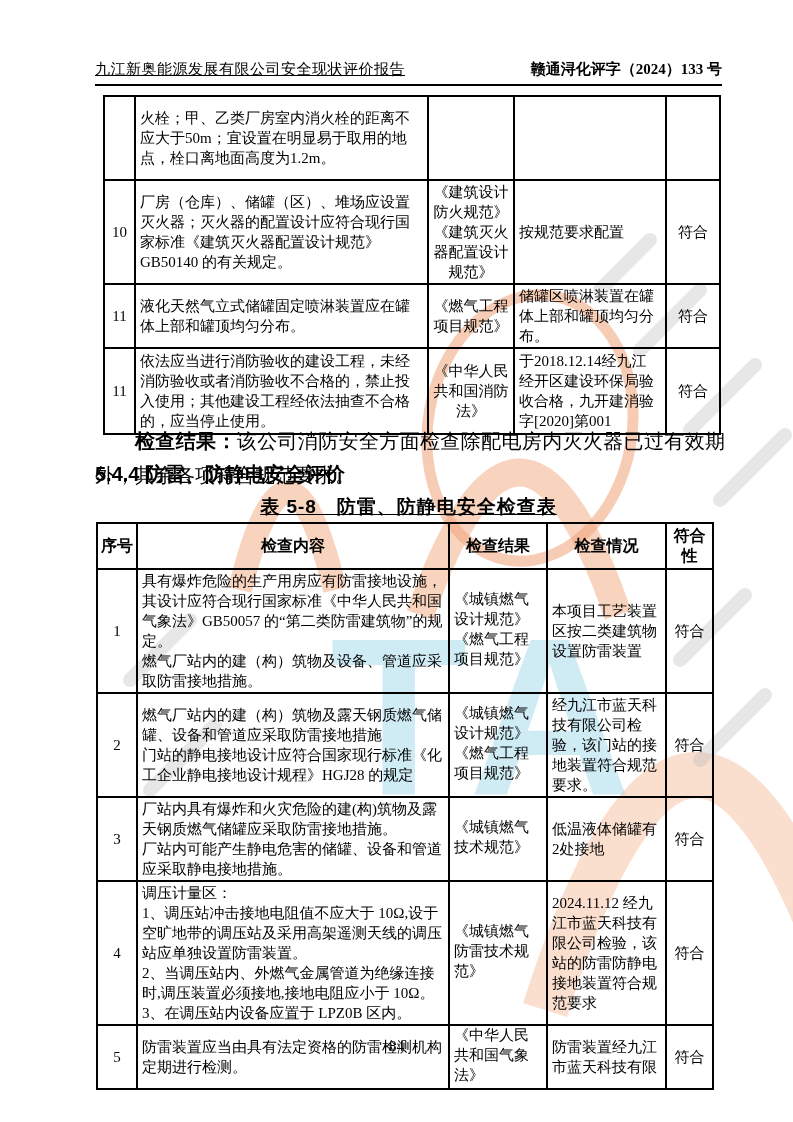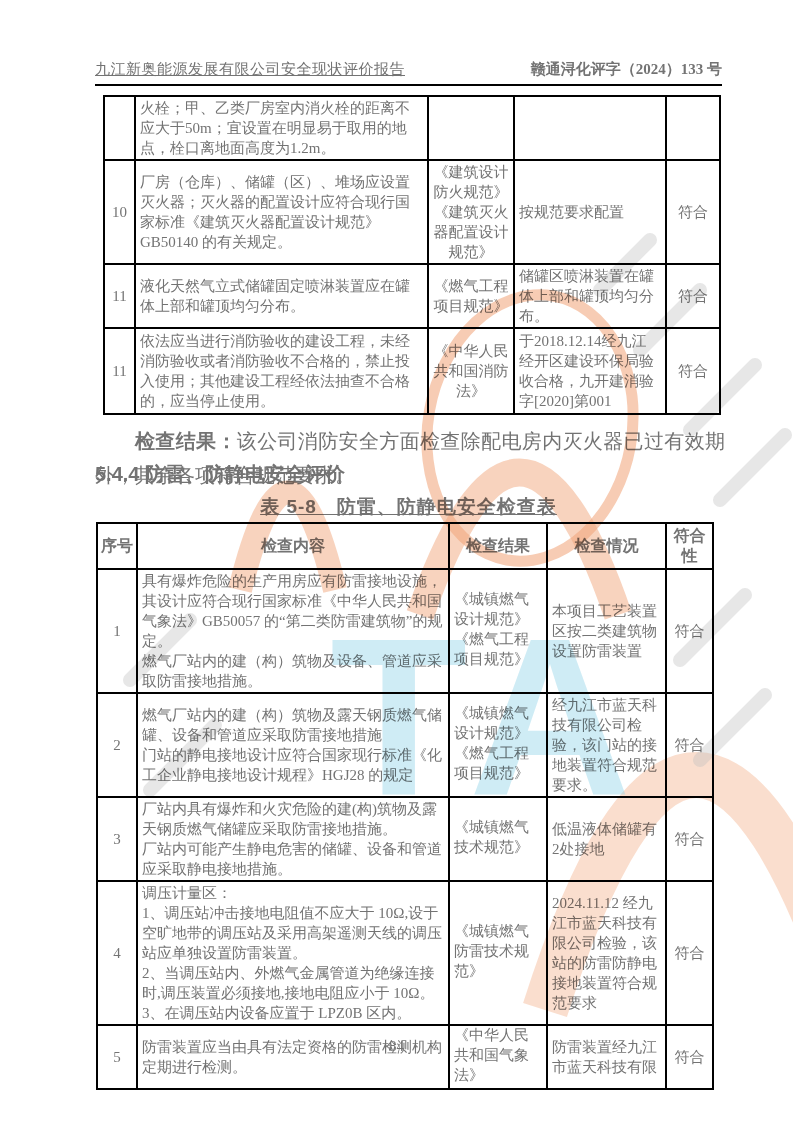--- a/index.html
+++ b/index.html
@@ -1,18 +1,18 @@
 <!DOCTYPE html>
 <html><head>
 <meta charset="utf-8">
 <style>
   html,body{margin:0;padding:0;background:#e8e8e8;}
   .page{
     position:relative;width:793px;height:1122px;background:#ffffff;
-    font-family:"Liberation Serif","DejaVu Serif",serif;color:#737373;
+    font-family:"Liberation Serif","DejaVu Serif",serif;color:#000000;
     overflow:hidden;margin:0 auto;
   }
   
   .header{
     position:absolute;left:95px;top:60px;width:627px;
     display:flex;justify-content:space-between;align-items:flex-end;
     border-bottom:2px solid #000;padding-bottom:5px;font-size:15px;
   }
   .header-left{text-decoration:underline;letter-spacing:.5px;}
   .header-right{font-weight:bold;}
@@ -28,21 +28,21 @@
   #table2{left:96px;top:522px;width:616px;}
   td.seq,td.conf{text-align:center;}
   td.content{text-align:left;white-space:pre-line;}
   td.basis{text-align:center;}
   td.situation{text-align:left;}
   #table2 td.basis{text-align:left;font-family:Liberation Mono, monospace;}
   #table2 thead th{
     font-family:"Liberation Sans","DejaVu Sans",sans-serif;
     font-weight:bold;font-size:16px;padding:2px;text-align:center;
   }
-  tr.h68{height:64px;} tr.h102{height:102px;} tr.h44{height:44px;} tr.h86{height:86px;}
+  tr.h68{height:84px;} tr.h102{height:102px;} tr.h44{height:44px;} tr.h86{height:86px;}
   tr.h25{height:25px;} tr.h100{height:100px;} tr.h98{height:98px;}
   tr.h80{height:80px;} tr.h140{height:140px;} tr.h48{height:48px;}
   
   .result-para{
     position:absolute;left:95px;top:404px;width:630px;
     font-size:20px;line-height:34px;text-indent:2em;text-align:justify;
   }
   .result-label{font-weight:bold;}
   .section-heading{
     position:absolute;left:95px;top:461px;

